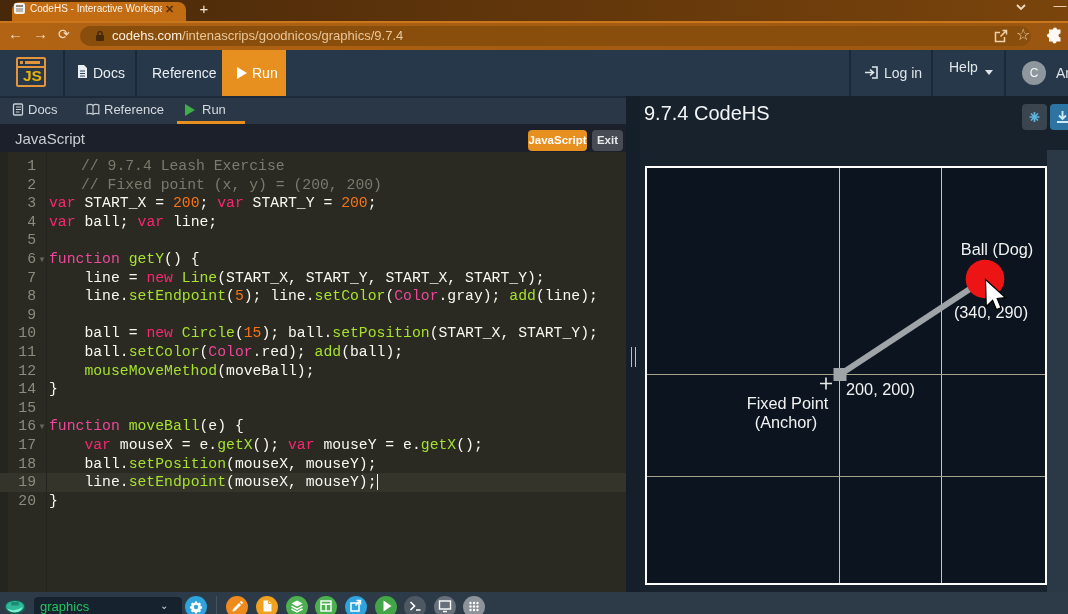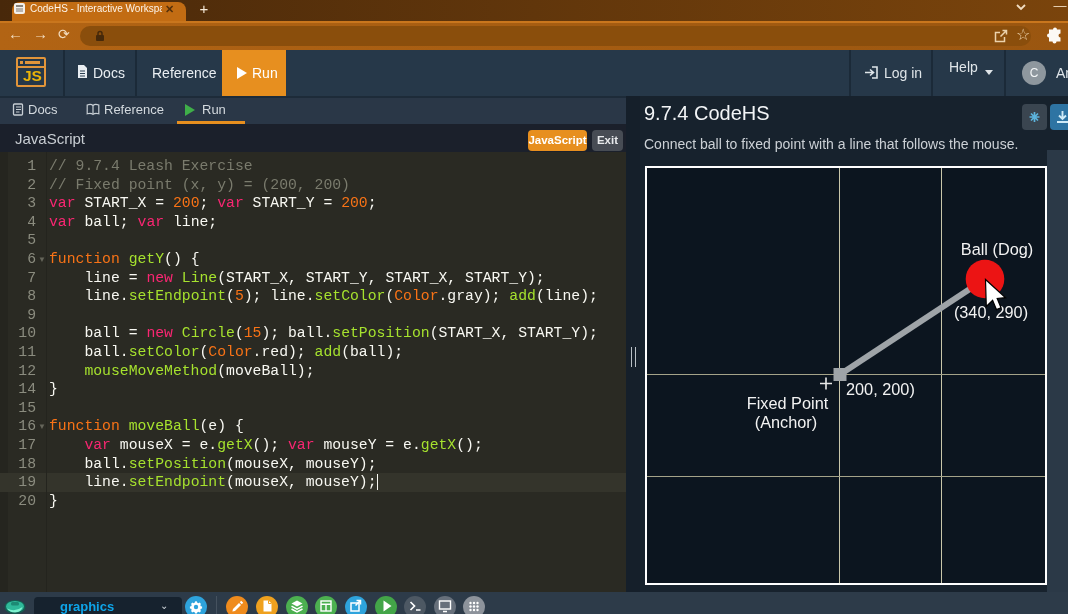--- a/index.html
+++ b/index.html
@@ -34,20 +34,21 @@
   <div class="abs" style="left:33px;top:26px;width:16px;height:16px;color:#f3ddc0;font-size:15px;line-height:16px;">→</div>
   <div class="abs" style="left:58px;top:26px;width:16px;height:16px;color:#f3ddc0;font-size:14px;line-height:16px;">⟳</div>
 
   <div class="abs" style="left:80px;top:26px;width:951px;height:20px;background:#8a4e0c;border-radius:10px;"></div>
   <div class="abs" style="left:95px;top:30px;width:10px;height:12px;">
       <svg width="10" height="12">
         <rect x="1" y="5" width="8" height="6" rx="1" fill="#46290a"></rect>
         <path d="M3 5 V3.5 a2 2 0 0 1 4 0 V5" stroke="#46290a" stroke-width="1.5" fill="none"></path>
       </svg>
     </div>
+  <div class="abs" style="left:112px;top:29px;height:14px;font-size:13px;line-height:14px;color:#e9c79b;white-space:nowrap;"><span style="color:#fcefe0;">codehs.com</span>/intenascrips/goodnicos/graphics/9.7.4</div>
 
   <div class="abs" style="left:992px;top:28px;width:17px;height:17px;">
       <svg width="17" height="17">
         <path d="M8 4.5 H3.5 v9 h9 V9" stroke="#ecd2ac" stroke-width="1.5" fill="none"></path>
         <path d="M10.5 2.5 h4 v4 M14 3 L8.5 8.5" stroke="#ecd2ac" stroke-width="1.5" fill="none"></path>
       </svg>
     </div>
   <div class="abs" style="left:1016px;top:26px;width:18px;height:18px;color:#ecd2ac;font-size:16px;line-height:18px;">☆</div>
 
   <div class="abs" style="left:1046px;top:27px;width:18px;height:18px;">
@@ -157,31 +158,30 @@
     <span class="f">mouseMoveMethod</span>(moveBall);
 }
 
 <span class="t">function</span> <span class="f">moveBall</span>(e) {
     <span class="k">var</span> mouseX = e.<span class="f">getX</span>(); <span class="k">var</span> mouseY = e.<span class="f">getX</span>();
     ball.<span class="f">setPosition</span>(mouseX, mouseY);
     line.<span class="f">setEndpoint</span>(mouseX, mouseY);<span style="border-right:1.5px solid #f8f8f2;"></span>
 }</pre>
   </div>
   <style>
-    .c{color:#7a7b6d;} .k{color:#f92672;} .n{color:#f97316;} .f{color:#a6e22e;} .t{color:#f97316;}
+    .c{color:#7a7b6d;margin-left:32px;} .k{color:#f92672;} .n{color:#f97316;} .f{color:#a6e22e;} .t{color:#ec4899;}
   </style>
 
   <div class="abs" style="left:626px;top:96px;width:14px;height:496px;background:#151f2a;"></div>
   <div class="abs" style="left:630.5px;top:347px;width:1.5px;height:20px;background:#b8bfc5;"></div>
   <div class="abs" style="left:634.5px;top:347px;width:1.5px;height:20px;background:#b8bfc5;"></div>
 
   <div class="abs" style="left:640px;top:96px;width:428px;height:496px;background:#17222d;"></div>
   <div class="abs" style="left:1047px;top:150px;width:21px;height:442px;background:#2b3947;"></div>
   <div class="abs" style="left:644px;top:102px;height:23px;font-size:20px;line-height:23px;color:#f3f5f7;">9.7.4 CodeHS</div>
-  <div class="abs" style="left:644px;top:136px;height:16px;font-size:14px;line-height:16px;color:#ccd1d6;">Connect ball to fixed point with a line that follows the mouse.</div>
 
   <div class="abs" style="left:1022px;top:104px;width:25px;height:26px;background:#3a4550;border-radius:4px;">
     <svg width="25" height="26">
         <g stroke="#5cb3dc" stroke-width="1.7">
           <path d="M12.5 8 v10 M7.5 13 h10 M9 9.5 l7 7 M16 9.5 l-7 7"></path>
         </g>
       </svg>
   </div>
   <div class="abs" style="left:1050px;top:104px;width:25px;height:26px;background:#2e74a3;border-radius:4px 0 0 4px;">
     <svg width="25" height="26">
@@ -218,21 +218,21 @@
   <div class="abs" style="left:4px;top:599px;width:22px;height:15px;">
     <svg width="22" height="15">
         <ellipse cx="11" cy="8" rx="10.5" ry="7" fill="#145f52"></ellipse>
         <ellipse cx="11" cy="7.5" rx="9" ry="5.5" fill="#2fb99a"></ellipse>
         <path d="M3 9.5 q8 4 15.5-1.5 q-1 5-7.5 5.5 q-5.5 0-8-4z" fill="#7df2cf"></path>
         <rect x="7" y="3" width="8" height="3.5" rx="1.5" fill="#1d8a74"></rect>
       </svg>
   </div>
 
   <div class="abs" style="left:34px;top:597px;width:148px;height:17px;background:#16222e;border-radius:4px 4px 0 0;"></div>
-  <div class="abs" style="left:60px;top:600px;height:14px;font-size:13px;line-height:14px;color:#0ea5e9;font-weight:bold;">graphics</div>
+  <div class="abs" style="left:40px;top:600px;height:14px;font-size:13px;line-height:14px;color:#22c55e;">graphics</div>
   <div class="abs" style="left:160px;top:600px;height:12px;font-size:10px;line-height:12px;color:#cfd5da;">⌄</div>
 
   <div class="abs" style="left:216px;top:596px;width:1px;height:18px;background:#45525f;"></div>
   <div id="dock">
       <div class="abs" style="left:185px;top:596px;width:22px;height:22px;border-radius:50%;background:#2ea3dc;overflow:hidden;">
         <svg width="22" height="26" style="margin-top:-2px;">
           <path d="M11 7.2 l1 .2 .3 1.3 1.2.5 1.1-.7 1.4 1.4-.7 1.1 .5 1.2 1.3.3 0 2-1.3.3-.5 1.2 .7 1.1-1.4 1.4-1.1-.7-1.2.5-.3 1.3-2 0-.3-1.3-1.2-.5-1.1.7-1.4-1.4 .7-1.1-.5-1.2-1.3-.3 0-2 1.3-.3 .5-1.2-.7-1.1 1.4-1.4 1.1.7 1.2-.5 .3-1.3 z" fill="#fff"></path>
           <circle cx="11" cy="13" r="2.2" fill="#2ea3dc"></circle>
         </svg>
       </div>

